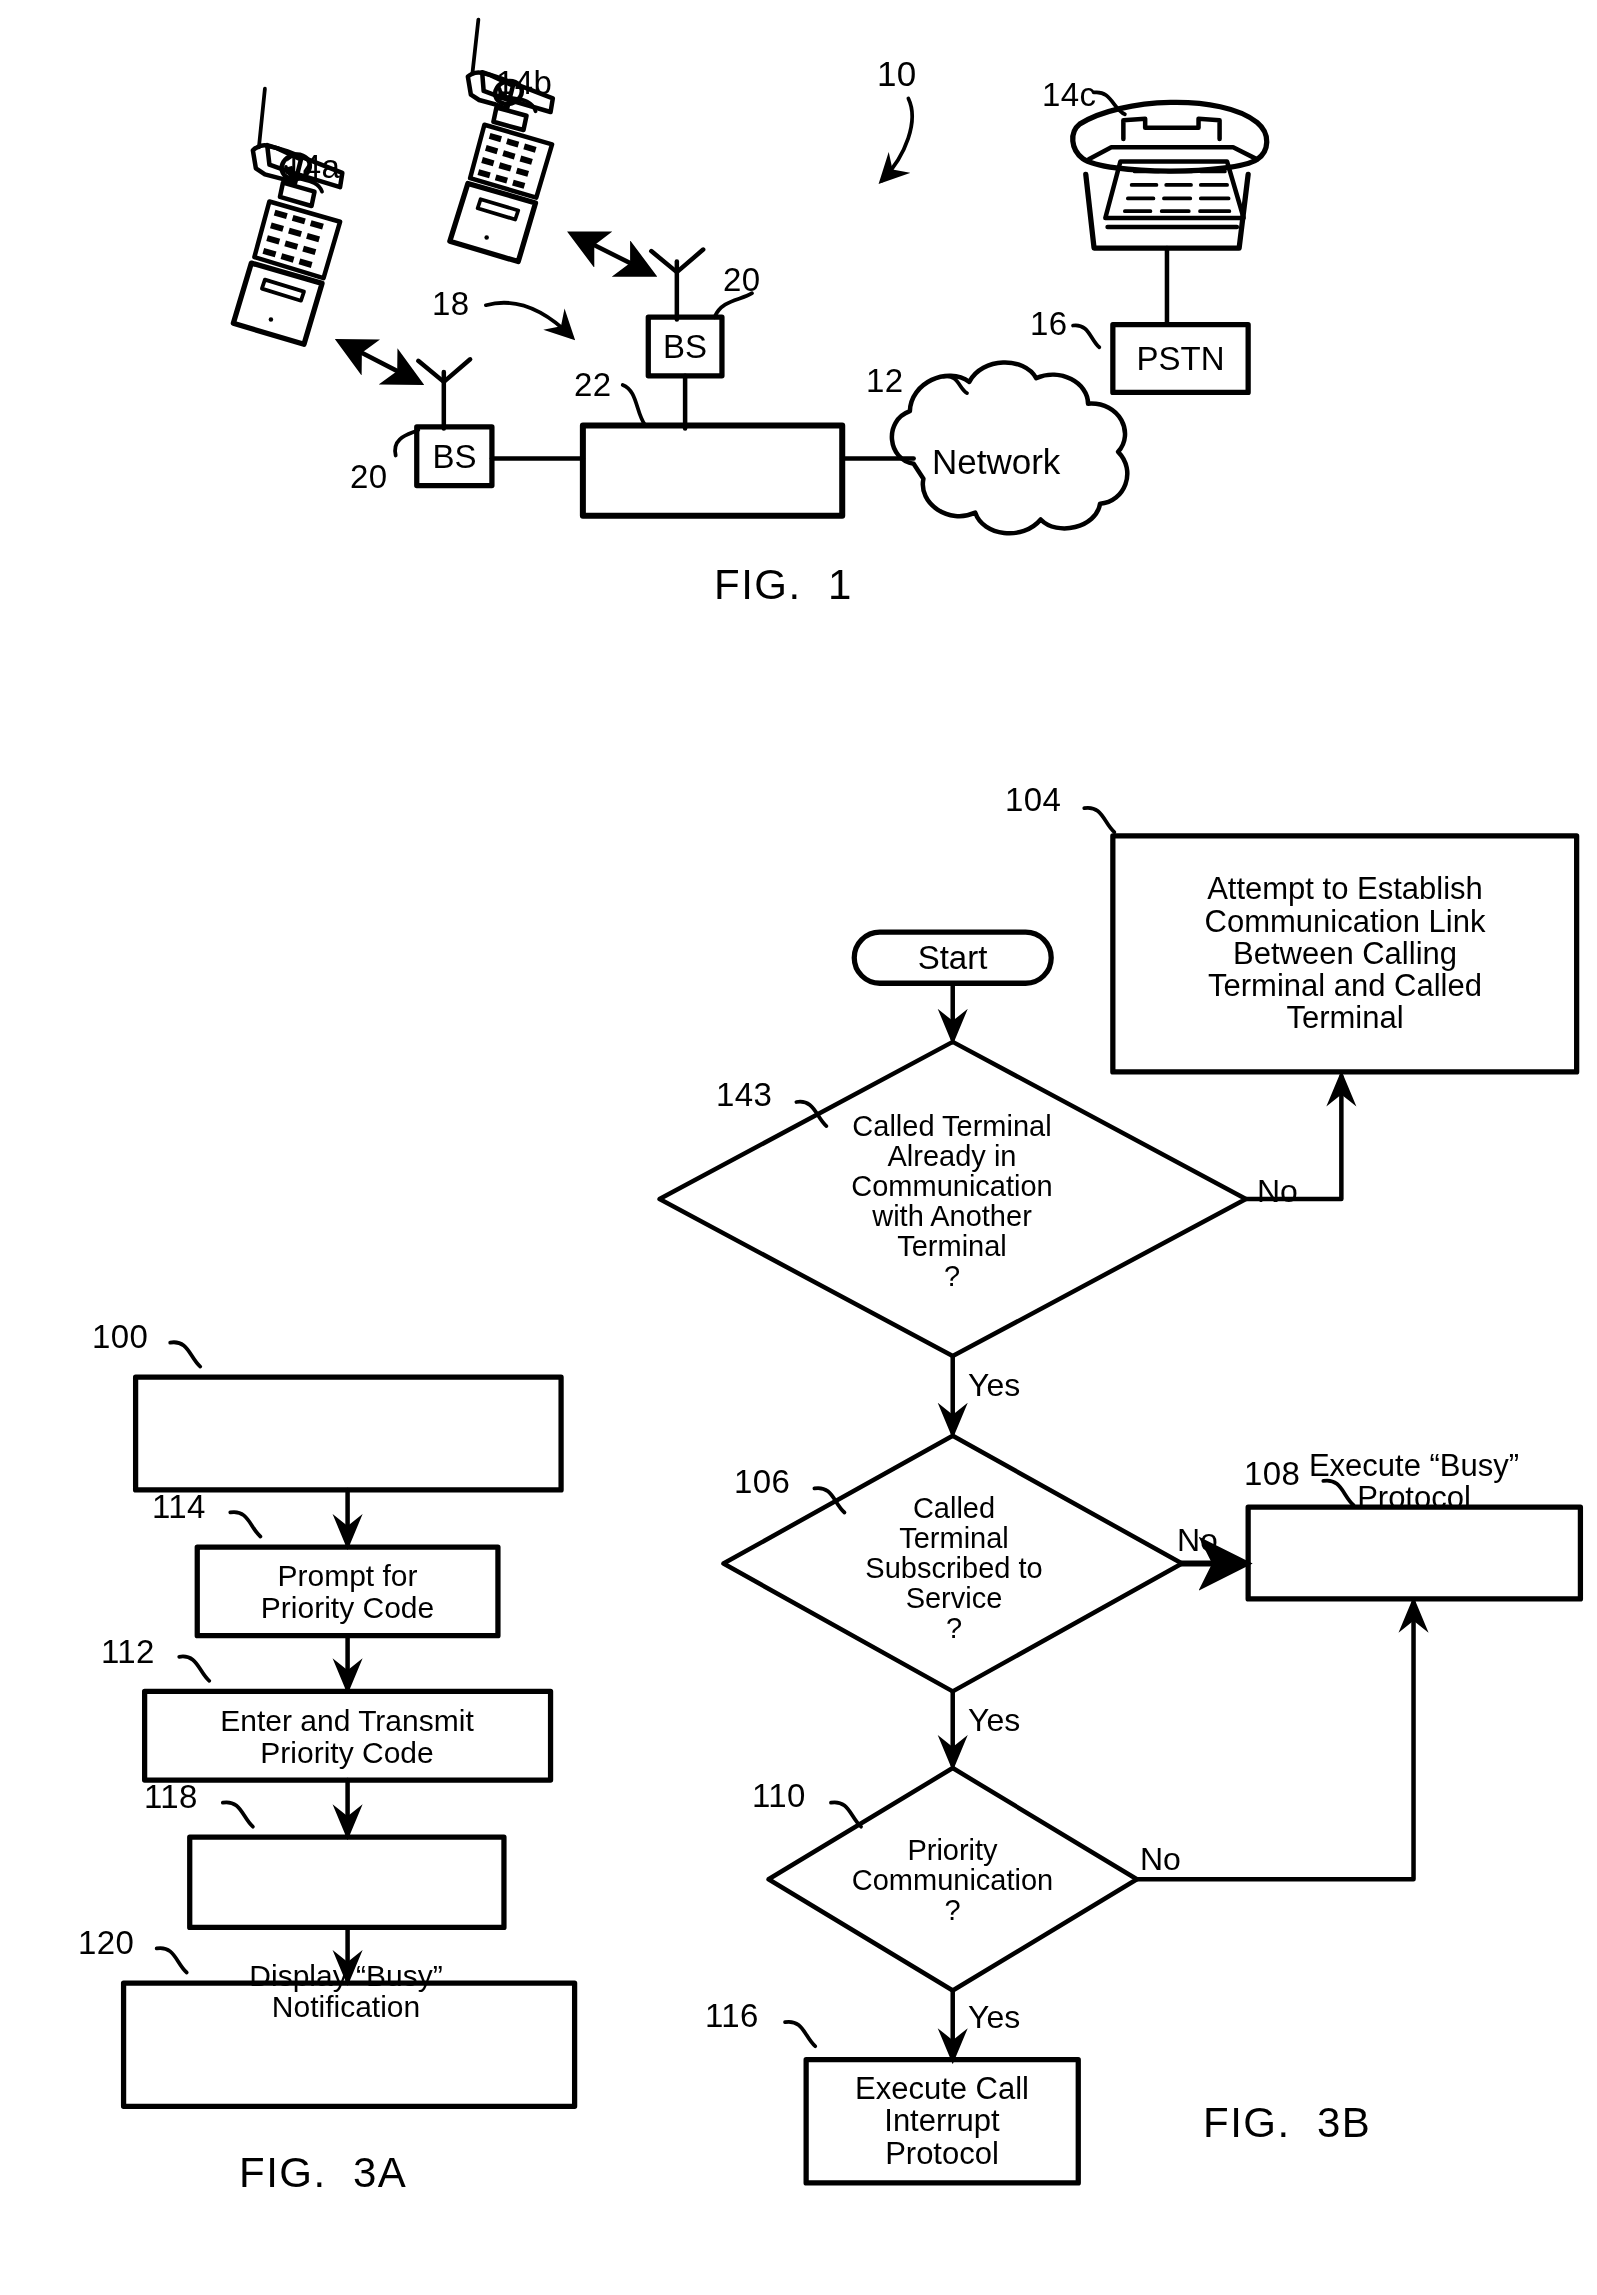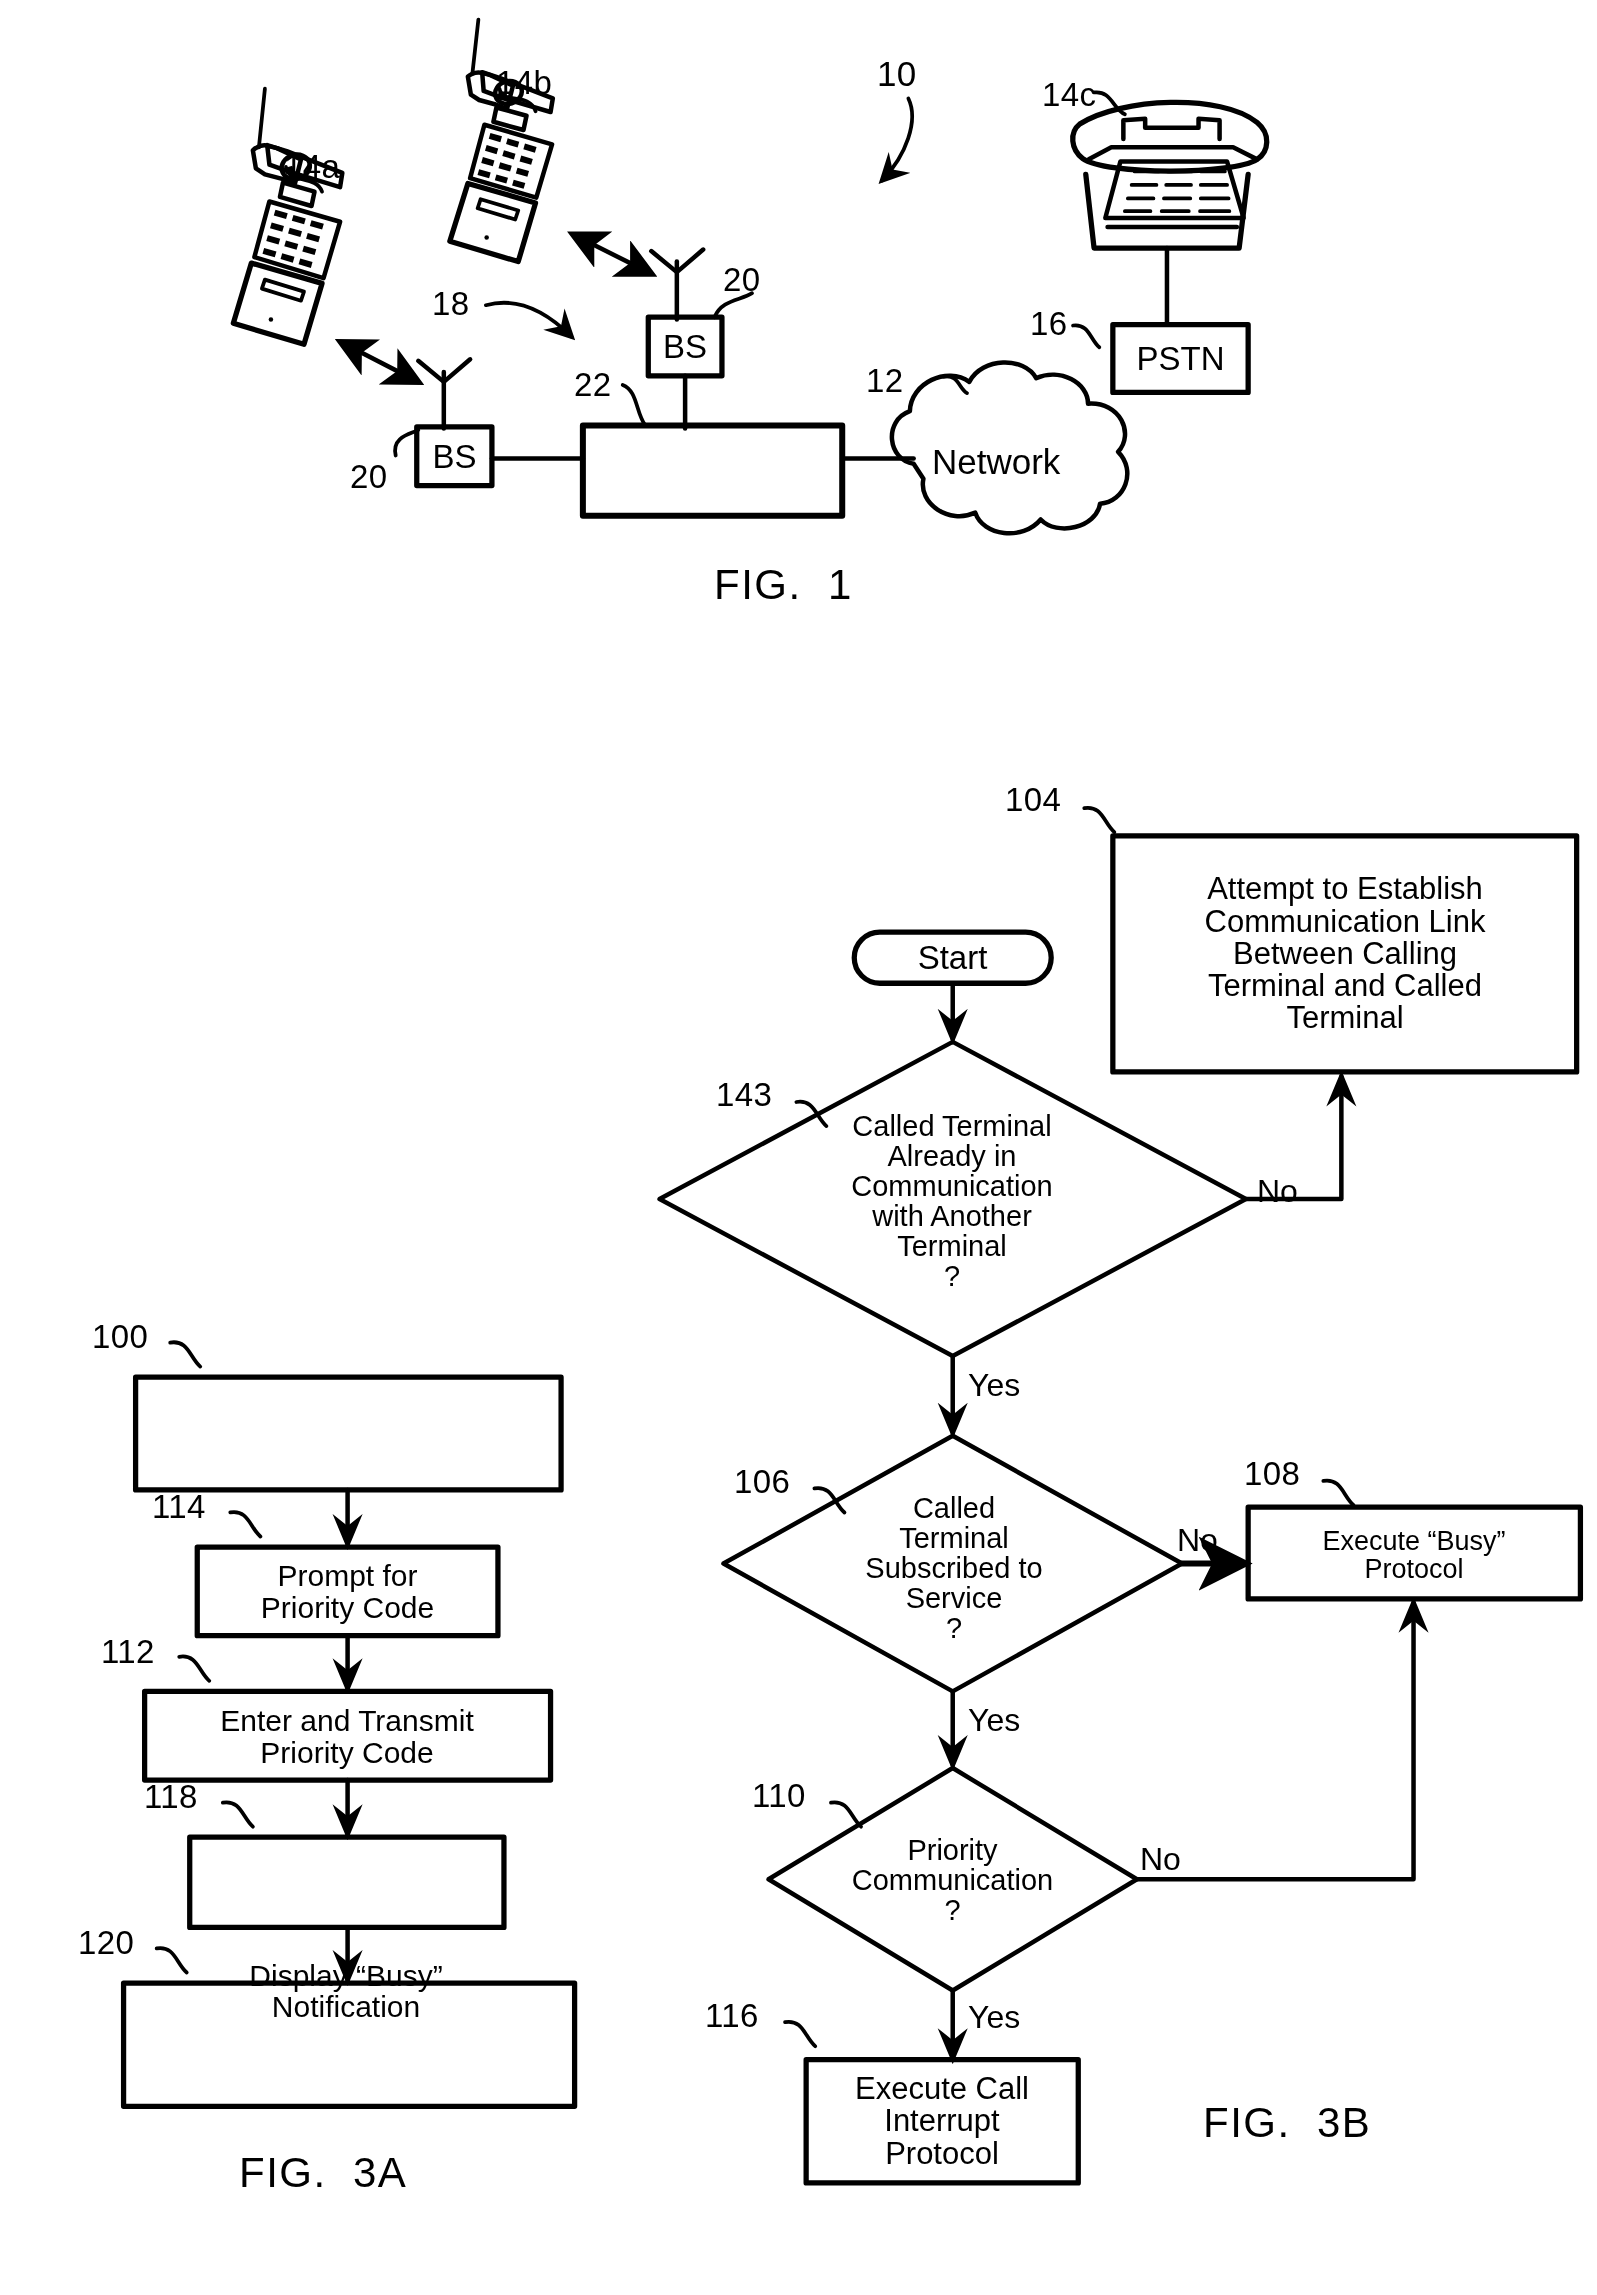--- a/index.html
+++ b/index.html
@@ -438,21 +438,21 @@
   <div class="dialabel" style="left:820px; top:1475px; width:268px; height:188px;">
     <span class="ln">Called</span>
     <span class="ln">Terminal</span>
     <span class="ln">Subscribed to</span>
     <span class="ln">Service</span>
     <span class="ln">?</span>
   </div>
   <div class="branch" style="left:1177px; top:1522px;">No</div>
   <div class="branch" style="left:968px; top:1702px;">Yes</div>
 
-  <div class="boxlabel" style="left:1248px; top:1509px; width:332px; height:92px; font-size:27px;">
+  <div class="boxlabel" style="left:1248px; top:1436px; width:332px; height:92px; font-size:31px;">
     <span class="ln">Execute “Busy”</span>
     <span class="ln">Protocol</span>
   </div>
 
   <div class="dialabel" style="left:791px; top:1802px; width:323px; height:158px;">
     <span class="ln">Priority</span>
     <span class="ln">Communication</span>
     <span class="ln">?</span>
   </div>
   <div class="branch" style="left:1140px; top:1841px;">No</div>

